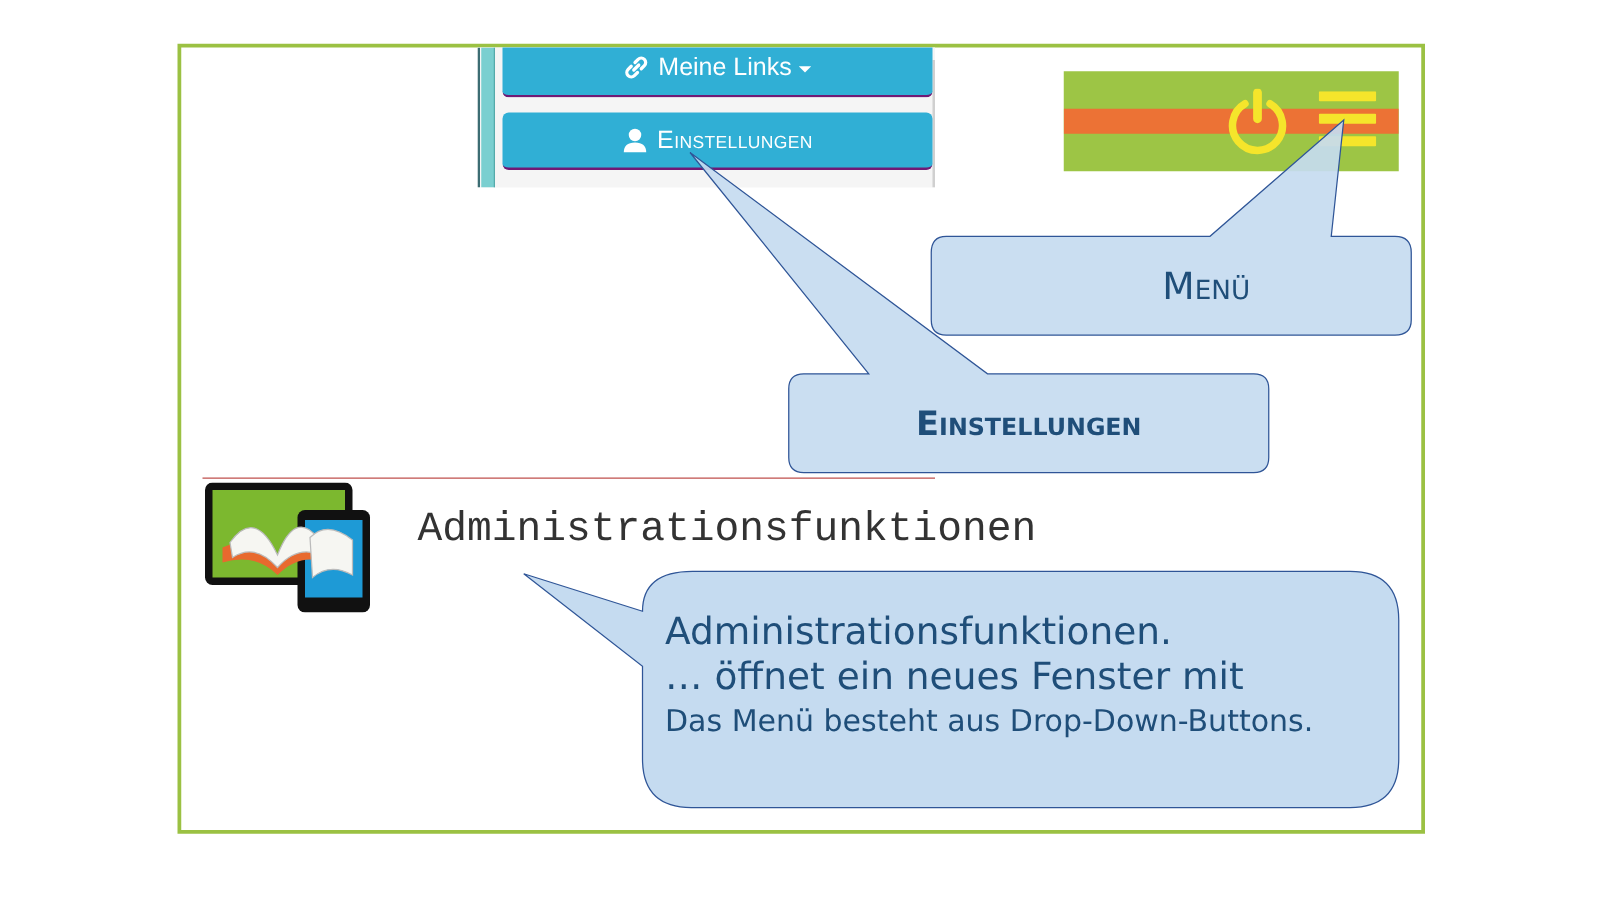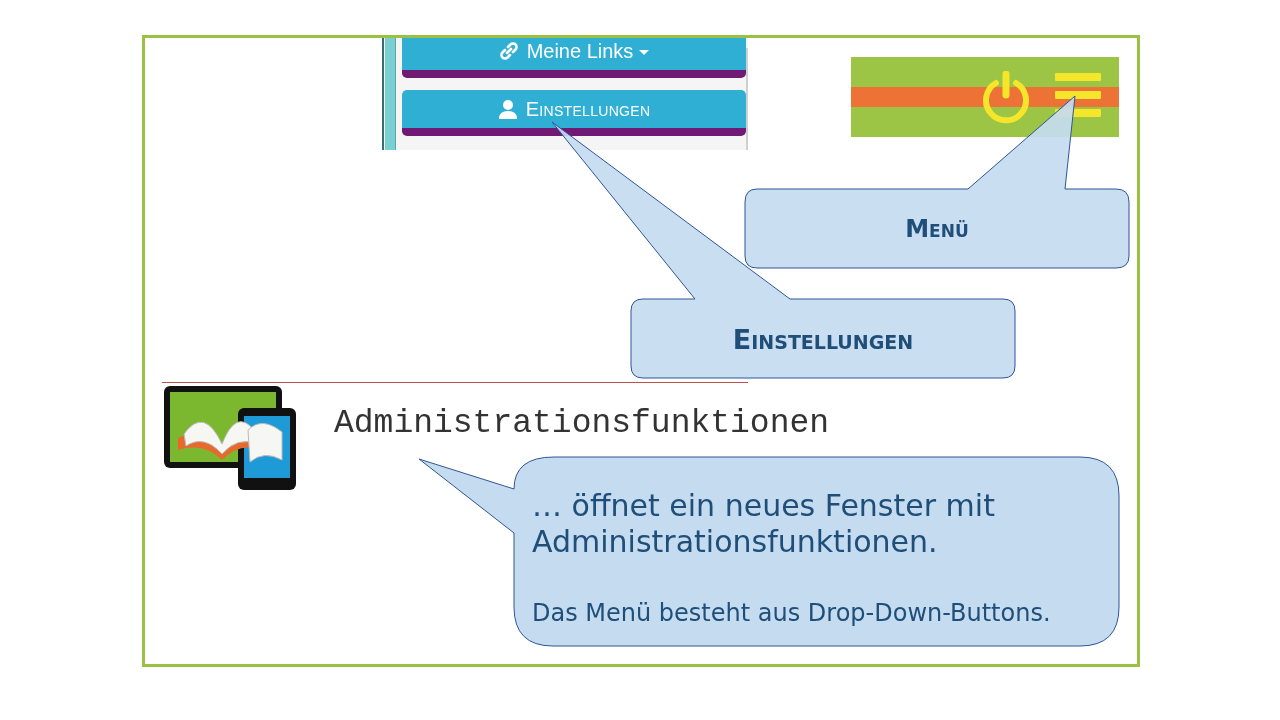--- a/index.html
+++ b/index.html
@@ -17,21 +17,21 @@
       position: absolute; left: 382px; top: 38px; width: 366px; height: 112px;
       background: #f5f5f5; overflow: hidden;
     }
     .side-crop .rail-dark { position: absolute; left: 0; top: 0; width: 2px; height: 112px; background: #3c6d73; }
     .side-crop .rail-teal { position: absolute; left: 3px; top: 0; width: 10px; height: 112px; background: #7acfd0; border-right: 1px solid #5aa; }
     .side-crop .rail-right { position: absolute; right: 0; top: 10px; width: 2px; height: 102px; background: #d0d0d0; }
     .nav-btn {
       position: absolute; left: 20px; width: 344px; height: 46px;
       background: #30afd5; border-radius: 5px; color: #ffffff;
       display: flex; align-items: center; justify-content: center;
-      border-bottom: 8px solid #701a75; box-sizing: border-box;
+      border-bottom: 2px solid #701a75; box-sizing: border-box;
       cursor: pointer;
     }
     .nav-btn.links { top: -6px; }
     .nav-btn.settings { top: 52px; }
     .nav-btn .label { font-size: 20px; }
     .nav-btn .label.smallcaps { font-variant: small-caps; font-size: 20px; letter-spacing: 0.3px; }
     .nav-btn .ico { margin-right: 8px; display: inline-flex; }
     .caret { display: inline-block; width: 0; height: 0; border-left: 5px solid transparent; border-right: 5px solid transparent; border-top: 5px solid #fff; margin-left: 6px; margin-top: 3px; }
 
     
@@ -43,27 +43,27 @@
     .menubar .power { position: absolute; left: 128px; top: 14px; }
     .menubar .burger { position: absolute; left: 204px; top: 16px; }
 
     
     svg.callouts { position: absolute; left: 0; top: 0; width: 1280px; height: 720px; pointer-events: none; }
     .callout-text {
       position: absolute; color: #1f4e79;
       font-family: "DejaVu Sans", sans-serif;
       display: flex; align-items: center; justify-content: center;
     }
-    .callout-text.menu { left: 745px; top: 190px; width: 384px; height: 78px; font-weight: bold; font-variant: small-caps; font-size: 24px; }
+    .callout-text.menu { left: 745px; top: 190px; width: 384px; height: 78px; font-weight: normal; font-variant: small-caps; font-size: 30px; padding-left: 28px; }
     .callout-text.einst { left: 631px; top: 300px; width: 384px; height: 78px; font-weight: bold; font-variant: small-caps; font-size: 27px; }
     .callout-text.admin {
       left: 532px; top: 488px; width: 580px; height: auto; display: block;
       font-size: 30px; line-height: 36px; color: #1f4e79;
     }
-    .callout-text.admin .small { font-size: 24px; line-height: 34px; display: block; margin-top: 36px; }
+    .callout-text.admin .small { font-size: 24px; line-height: 34px; display: block; }
 
     
     .divider { position: absolute; left: 162px; top: 382px; width: 586px; height: 1px; background: #c0504d; }
     .app-logo { position: absolute; left: 164px; top: 386px; }
     .admin-title { position: absolute; left: 334px; top: 405px; font-size: 33px; color: #333333; font-family: Liberation Mono, monospace; }
   </style>
 </head>
 <body>
 
 <div class="frame"></div>
@@ -134,16 +134,16 @@
   <path d="M757 189 L968 189 L1075 96 L1065 189 L1116 189 Q1129 189 1129 202 L1129 256 Q1129 268 1116 268 L757 268 Q745 268 745 256 L745 202 Q745 189 757 189 Z" fill="#c5dbf0" fill-opacity="0.92" stroke="#2f5597" stroke-width="1"></path>
 
   <path d="M643 299 L695 299 L552 122 L790 299 L1003 299 Q1015 299 1015 311 L1015 366 Q1015 378 1003 378 L643 378 Q631 378 631 366 L631 311 Q631 299 643 299 Z" fill="#c5dbf0" fill-opacity="0.92" stroke="#2f5597" stroke-width="1"></path>
 
   <path d="M554 457 L1080 457 Q1119 457 1119 496 L1119 607 Q1119 646 1080 646 L553 646 Q514 646 514 607 L514 533 L419 459 L514 489 Q514 457 554 457 Z" fill="#c5dbf0" stroke="#2f5597" stroke-width="1"></path>
 </svg>
 
 <div class="callout-text menu">Menü</div>
 <div class="callout-text einst">Einstellungen</div>
 <div class="callout-text admin">
+  <span style="display:block">Administrationsfunktionen.</span>
   <span style="display:block">… öffnet ein neues Fenster mit</span>
-  <span style="display:block">Administrationsfunktionen.</span>
   <span class="small">Das Menü besteht aus Drop-Down-Buttons.</span>
 </div>
 
 </body></html>

